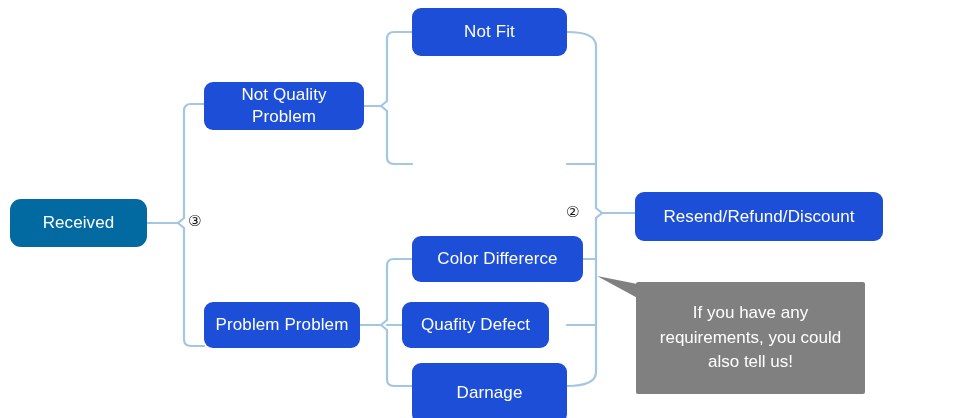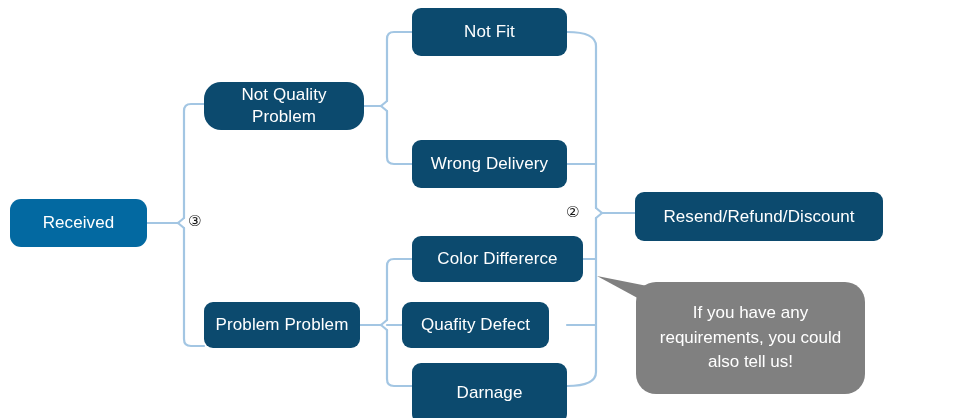--- a/index.html
+++ b/index.html
@@ -23,42 +23,42 @@
     height: 418px;
     pointer-events: none;
   }
   .node {
     position: absolute;
     display: flex;
     align-items: center;
     justify-content: center;
     text-align: center;
     color: #ffffff;
-    background: #0c4a6e;
+    background: #1d4ed8;
     border-radius: 9px;
     font-size: 17px;
     line-height: 1.28;
     letter-spacing: 0.1px;
     box-sizing: border-box;
     padding: 2px 8px;
     z-index: 3;
   }
   .node.start {
     background: #0369a1;
     border-radius: 11px;
   }
   .bubble {
     position: absolute;
     display: flex;
     align-items: center;
     justify-content: center;
     text-align: center;
     color: #ffffff;
     background: #808080;
-    border-radius: 20px;
+    border-radius: 2px;
     font-size: 17px;
     line-height: 1.45;
     box-sizing: border-box;
     padding: 6px 16px;
     z-index: 3;
   }
   .marker {
     position: absolute;
     font-size: 15px;
     color: #1a1a1a;
@@ -114,38 +114,35 @@
       <path d="M602 213 L635 213"></path>
     </g>
 
     <path d="M597 276 L737 352 L718 300 Z" fill="#808080" stroke="none"></path>
   </svg>
 
   <div class="node start" style="left:10px; top:199px; width:137px; height:48px;">
     <span>Received</span>
   </div>
 
-  <div class="node" style="left:204px; top:82px; width:160px; height:48px;border-radius:17px;">
+  <div class="node" style="left:204px; top:82px; width:160px; height:48px;">
     <span>
       <span>Not Quality</span><br>
       <span>Problem</span>
     </span>
   </div>
 
   <div class="node" style="left:204px; top:302px; width:156px; height:46px;">
     <span>Problem Problem</span>
   </div>
 
   <div class="node" style="left:412px; top:8px; width:155px; height:48px;">
     <span>Not Fit</span>
   </div>
 
-  <div class="node" style="left:412px; top:140px; width:155px; height:48px;">
-    <span>Wrong Delivery</span>
-  </div>
 
   <div class="node" style="left:412px; top:236px; width:171px; height:46px;">
     <span>Color Differerce</span>
   </div>
 
   <div class="node" style="left:402px; top:302px; width:147px; height:46px;">
     <span>Quafity Defect</span>
   </div>
 
   <div class="node" style="left:412px; top:363px; width:155px; height:60px;text-align:right;">

